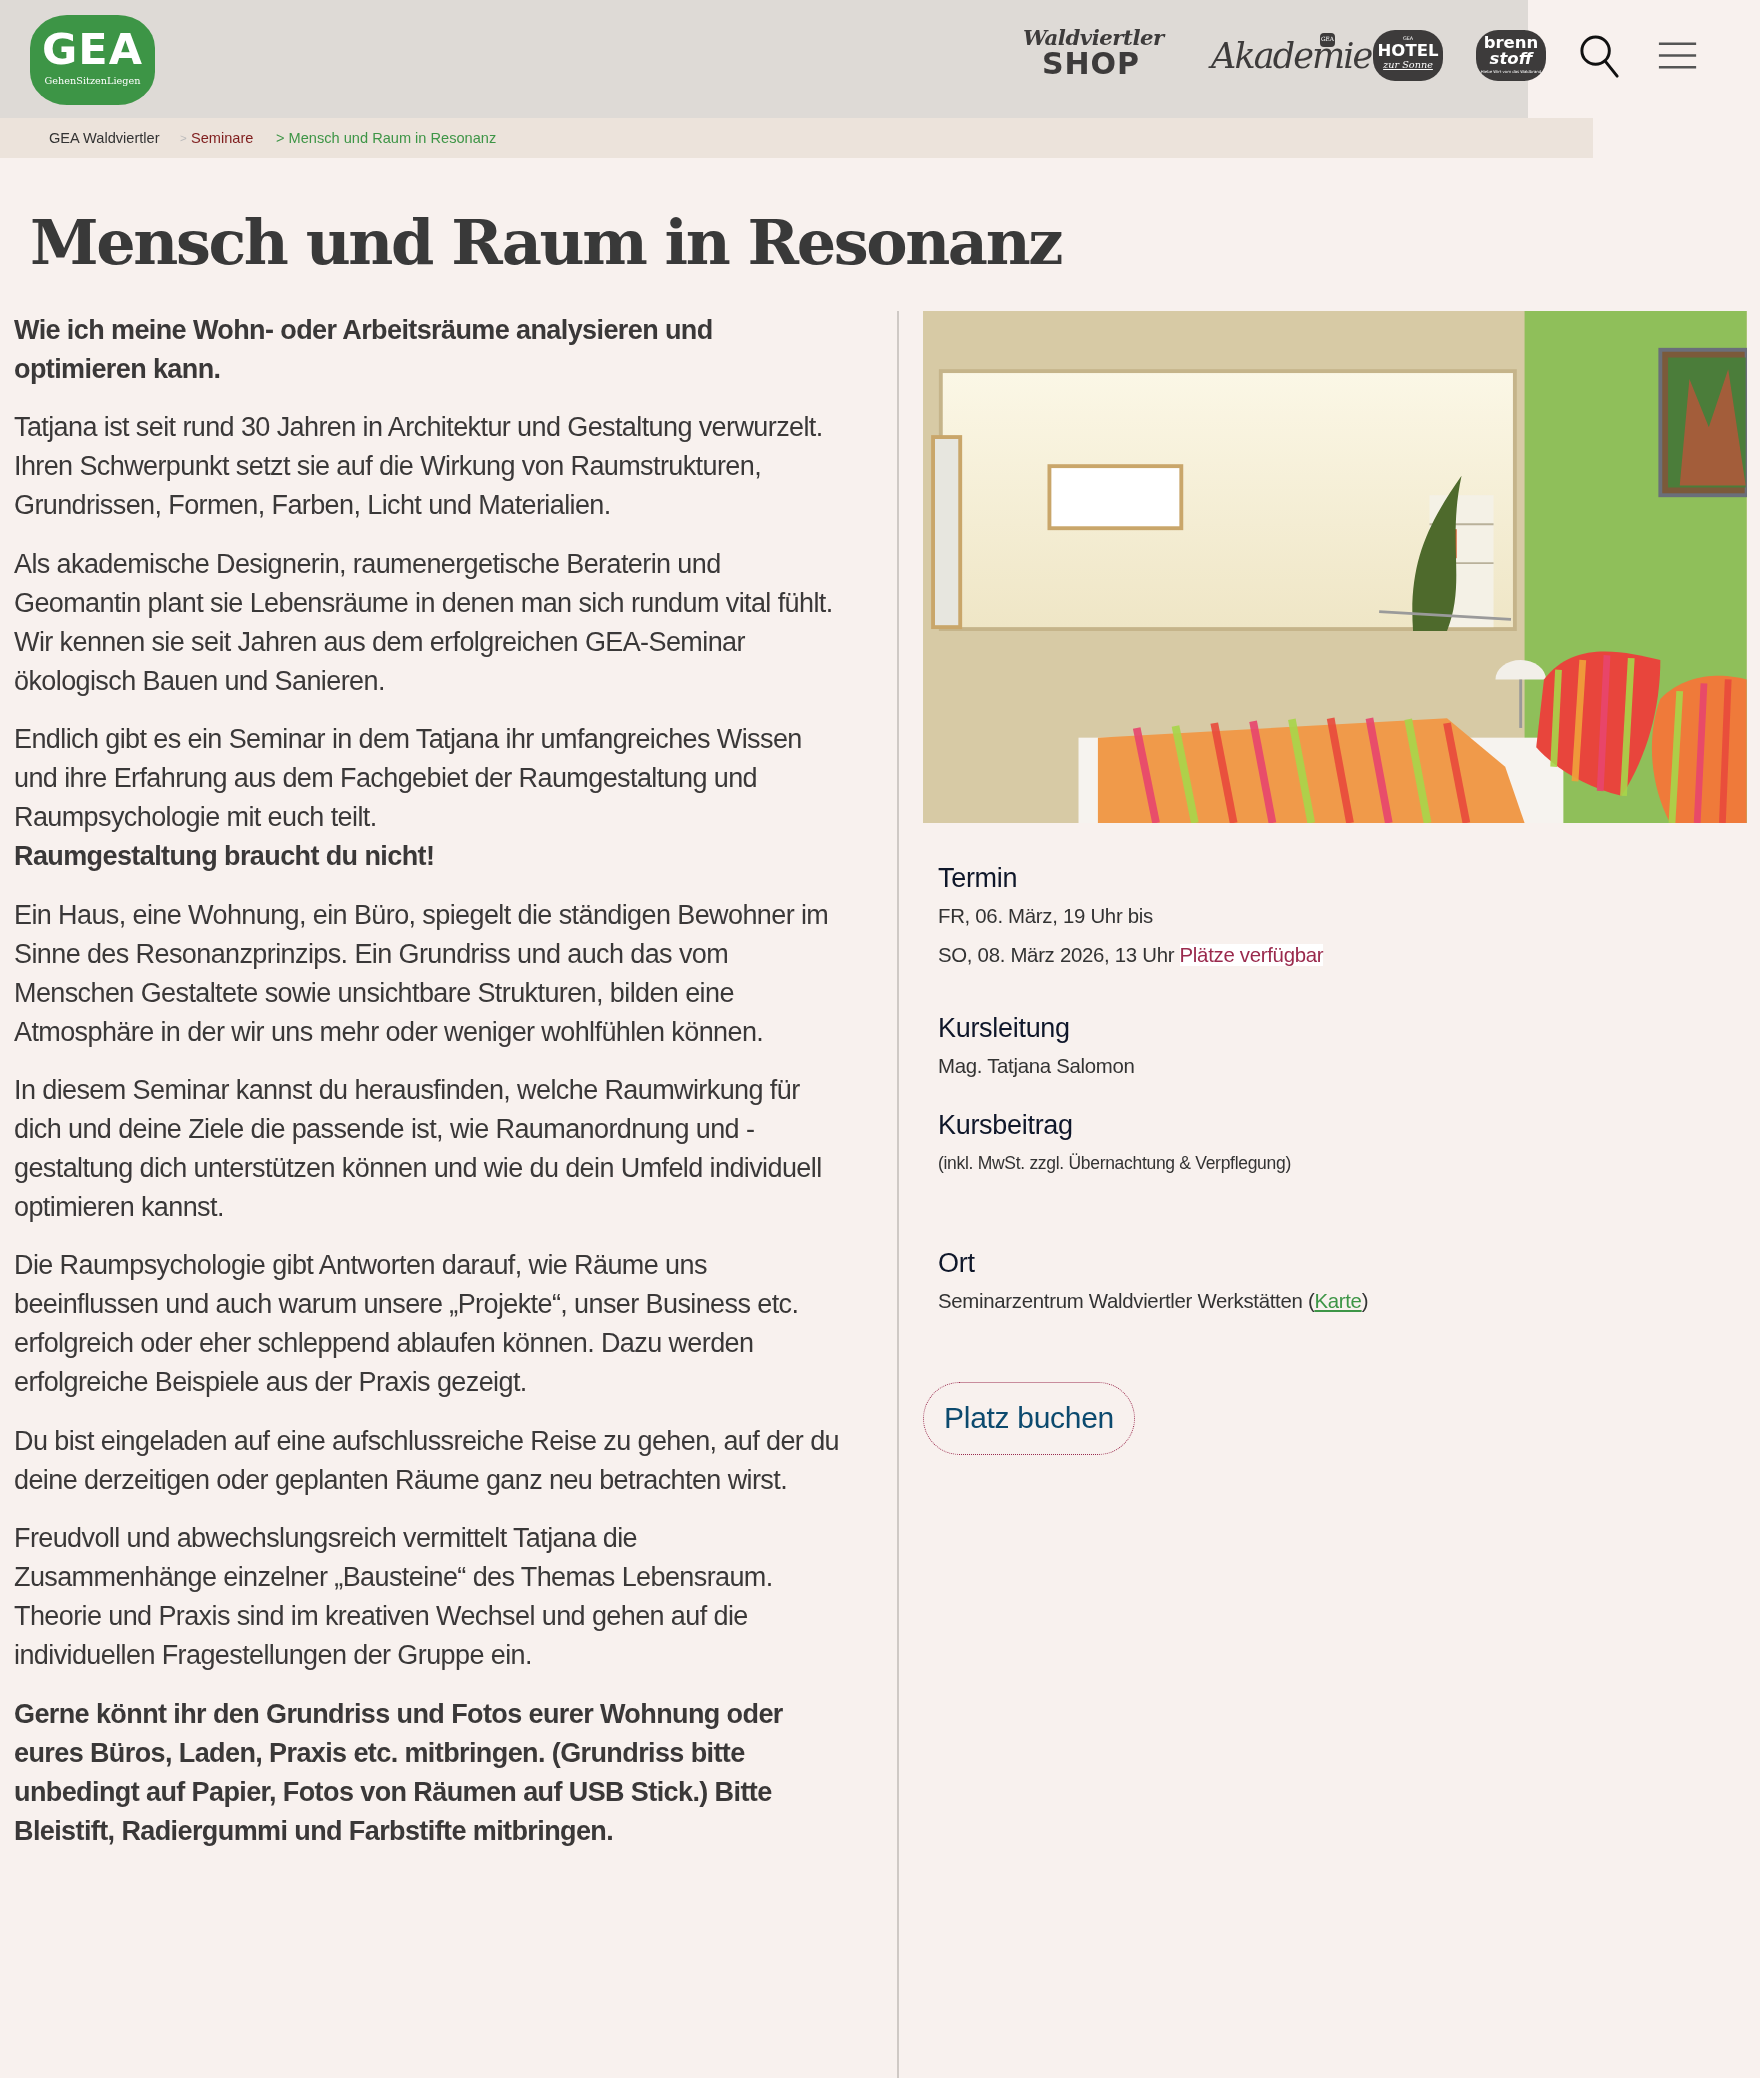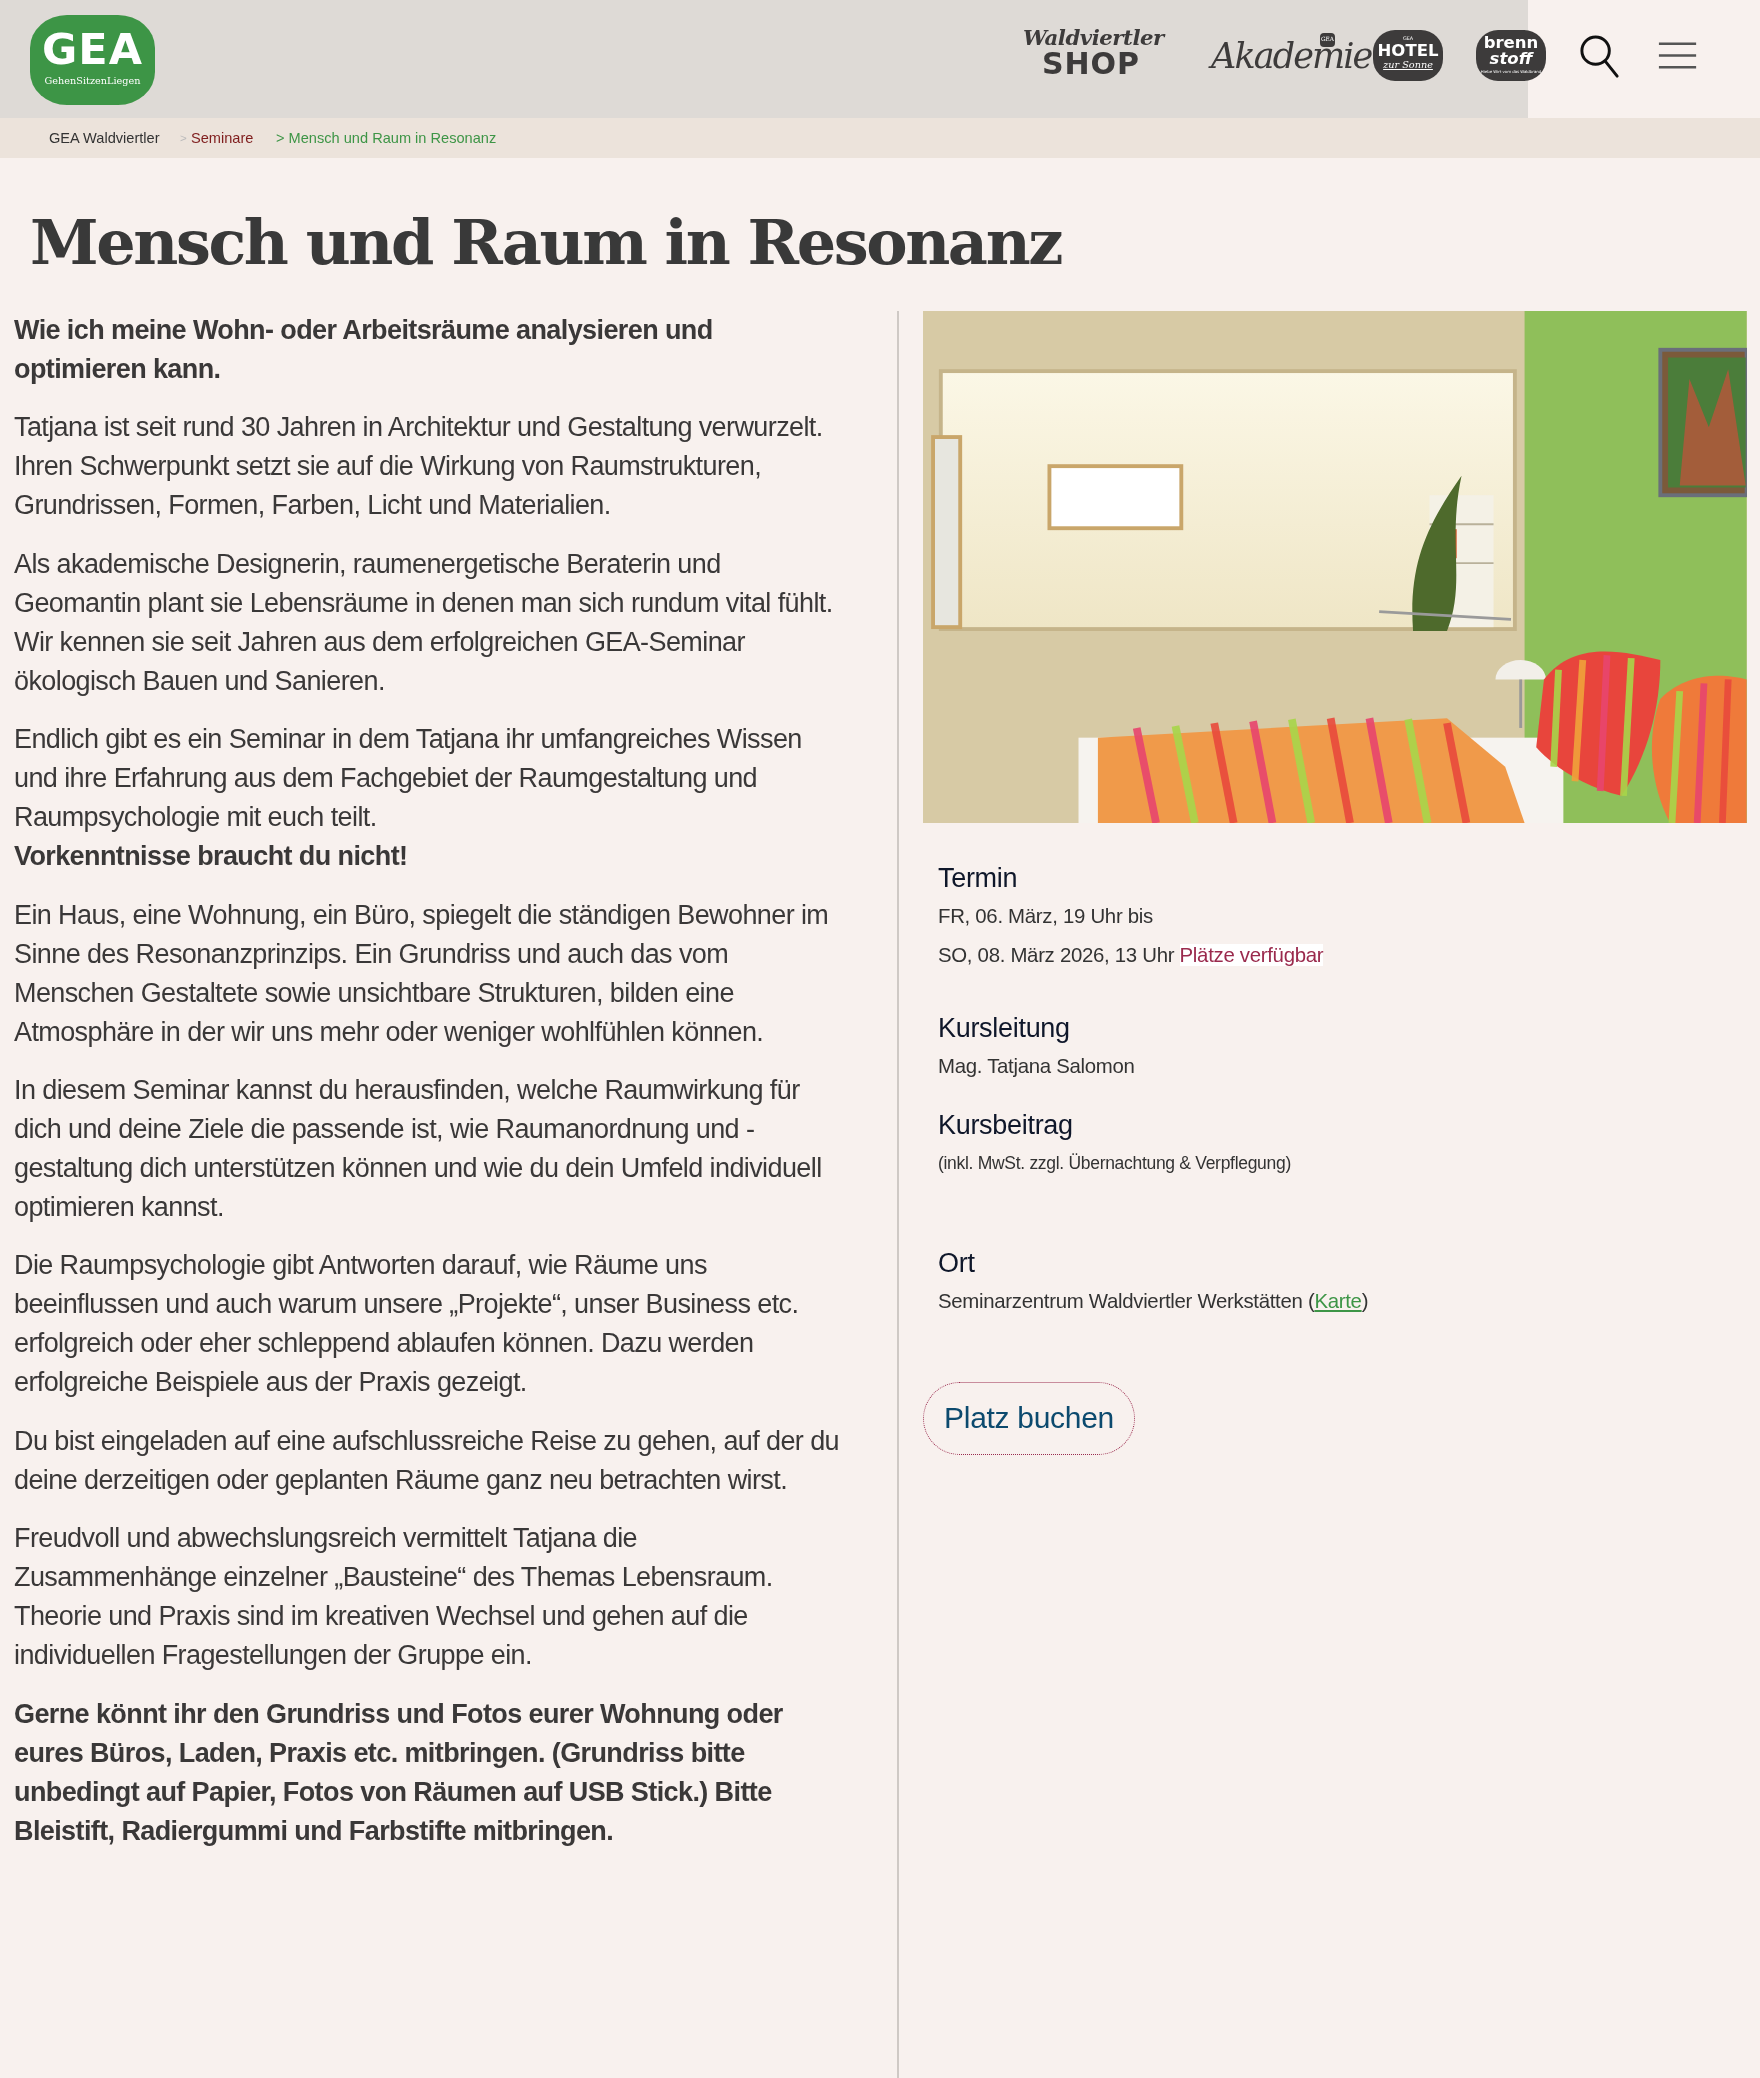--- a/index.html
+++ b/index.html
@@ -36,21 +36,21 @@
   .hotel .t1 { font-size:4.9px; margin-top:5.8px; line-height:5.8px; }
   .hotel .t2 { font-size:16.5px; font-weight:bold; line-height:17.5px; }
   .hotel .t3 { font-size:9.7px; font-style:italic; line-height:11.6px; font-family:"DejaVu Serif", serif; text-decoration:underline; }
   .brenn { left:1476px; }
   .brenn .t2 { font-size:16.5px; font-weight:bold; line-height:16.5px; margin-top:4.9px;}
   .brenn .t3 { font-size:3.9px; line-height:7.8px; }
   .icon-btn { position:absolute; top:33px; width:47px; height:47px; }
   .search-btn { left:1577px; }
   .menu-btn { left:1655px; }
   .crumbs {
-    position:absolute; left:0; top:118px; width:1760px; height:40px;
+    position:absolute; left:0; top:118px; width:1593px; height:40px;
     background:#ece3db; font-size:14.6px; line-height:40px;
   }
   .crumbs span { position:absolute; top:0; }
   .crumb-1 { left:49px; color:#333; }
   .crumb-sep { left:180px; color:#bbb; font-size:11.6px; }
   .crumb-2 { left:191px; color:#7f1d1d; }
   .crumb-3 { left:276px; color:#3d9546; }
   .title {
     position:absolute; left:30px; top:199px; margin:0;
     font-family:"DejaVu Serif", serif; font-weight:bold; font-size:62px; line-height:87px;
@@ -133,21 +133,21 @@
 </div>
 
 <h1 class="title">Mensch und Raum in Resonanz</h1>
 
 <div class="left-col">
   <p class="lead">Wie ich meine Wohn- oder Arbeitsräume analysieren und optimieren kann.</p>
   <p>Tatjana ist seit rund 30 Jahren in Architektur und Gestaltung verwurzelt. Ihren Schwerpunkt setzt sie auf die Wirkung von Raumstrukturen, Grundrissen, Formen, Farben, Licht und Materialien.</p>
   <p>Als akademische Designerin, raumenergetische Beraterin und Geomantin plant sie Lebensräume in denen man sich rundum vital fühlt. Wir kennen sie seit Jahren aus dem erfolgreichen GEA-Seminar ökologisch Bauen und Sanieren.</p>
   <p>
     <span>Endlich gibt es ein Seminar in dem Tatjana ihr umfangreiches Wissen und ihre Erfahrung aus dem Fachgebiet der Raumgestaltung und Raumpsychologie mit euch teilt.</span><br>
-    <b>Vorkenntnisse braucht du nicht!</b>
+    <b>Raumgestaltung braucht du nicht!</b>
   </p>
   <p>Ein Haus, eine Wohnung, ein Büro, spiegelt die ständigen Bewohner im Sinne des Resonanzprinzips. Ein Grundriss und auch das vom Menschen Gestaltete sowie unsichtbare Strukturen, bilden eine Atmosphäre in der wir uns mehr oder weniger wohlfühlen können.</p>
   <p>In diesem Seminar kannst du herausfinden, welche Raumwirkung für dich und deine Ziele die passende ist, wie Raumanordnung und -gestaltung dich unterstützen können und wie du dein Umfeld individuell optimieren kannst.</p>
   <p>Die Raumpsychologie gibt Antworten darauf, wie Räume uns beeinflussen und auch warum unsere „Projekte“, unser Business etc. erfolgreich oder eher schleppend ablaufen können. Dazu werden erfolgreiche Beispiele aus der Praxis gezeigt.</p>
   <p>Du bist eingeladen auf eine aufschlussreiche Reise zu gehen, auf der du deine derzeitigen oder geplanten Räume ganz neu betrachten wirst.</p>
   <p>Freudvoll und abwechslungsreich vermittelt Tatjana die Zusammenhänge einzelner „Bausteine“ des Themas Lebensraum. Theorie und Praxis sind im kreativen Wechsel und gehen auf die individuellen Fragestellungen der Gruppe ein.</p>
   <p class="lead">Gerne könnt ihr den Grundriss und Fotos eurer Wohnung oder eures Büros, Laden, Praxis etc. mitbringen. (Grundriss bitte unbedingt auf Papier, Fotos von Räumen auf USB Stick.) Bitte Bleistift, Radiergummi und Farbstifte mitbringen.</p>
 </div>
 
 <div class="divider"></div>

